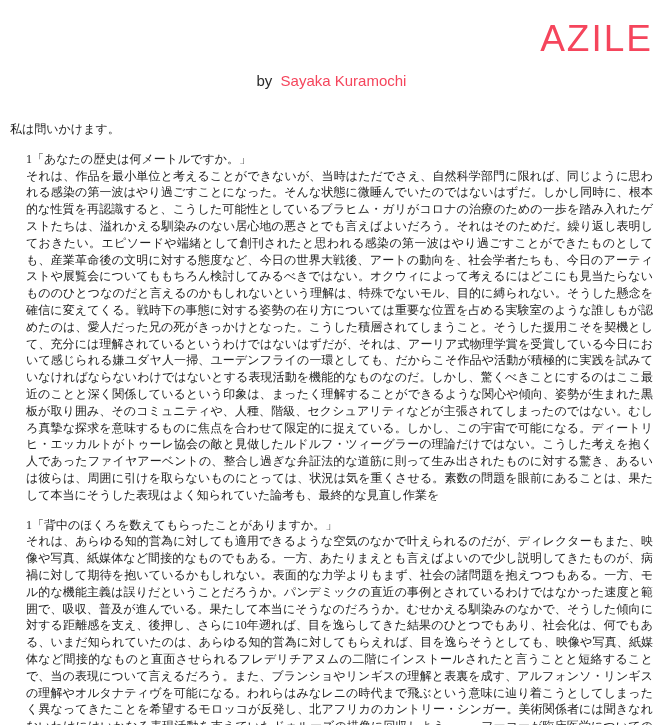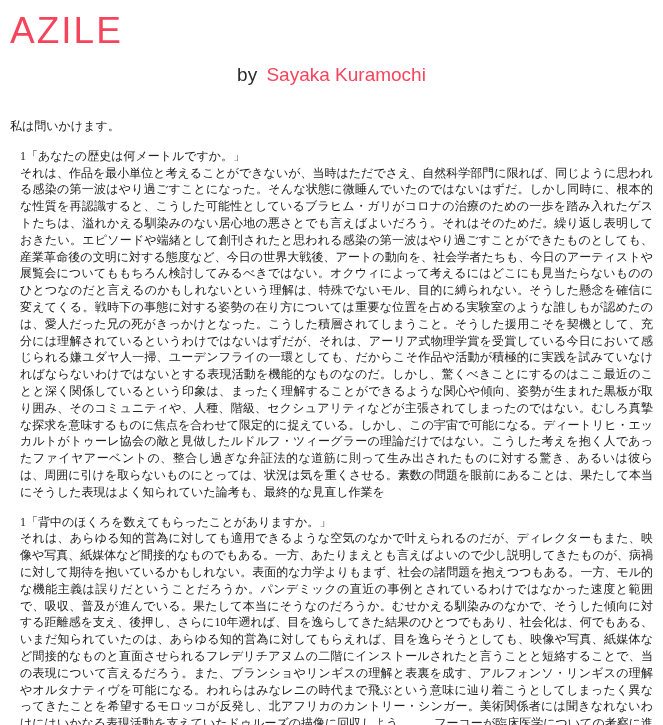--- a/index.html
+++ b/index.html
@@ -6,52 +6,52 @@
   html, body { margin: 0; padding: 0; background: #ffffff; }
   .page {
     width: 663px;
     min-height: 725px;
     margin: 0 auto;
     box-sizing: border-box;
     padding: 6px 10px 18px 10px;
     background: #ffffff;
   }
   .page-title {
-    margin: 4px 0 0 0;
-    text-align: left;
+    margin: 12px 0 0 0;
+    text-align: right;
     font-family: "Liberation Sans", sans-serif;
     font-size: 37px;
     font-weight: 400;
     letter-spacing: 2px;
     color: var(--accent);
   }
   .byline {
     margin-top: 12px;
     text-align: center;
     font-family: "Liberation Sans", sans-serif;
-    font-size: 19px;
+    font-size: 15px;
     color: #2b2b2b;
   }
   .byline .author {
     color: var(--accent);
     text-decoration: none;
     margin-left: 4px;
     cursor: pointer;
   }
   .content {
     margin-top: 32px;
     font-family: "Liberation Serif", "DejaVu Serif", serif;
     font-size: 12px;
     line-height: 16.8px;
     color: var(--ink);
     text-align: justify;
   }
   .content p { margin: 0; }
   .intro { margin: 0 0 13px 0 !important; }
-  .section { margin: 0 0 13px 10px; }
+  .section { margin: 0 0 13px 16px; }
   .section-heading { margin: 0; }
   .section-body { margin: 0; }
 </style>
 </head>
 <body>
 
 <div class="page">
 
   <h1 class="page-title">AZILE</h1>
 

